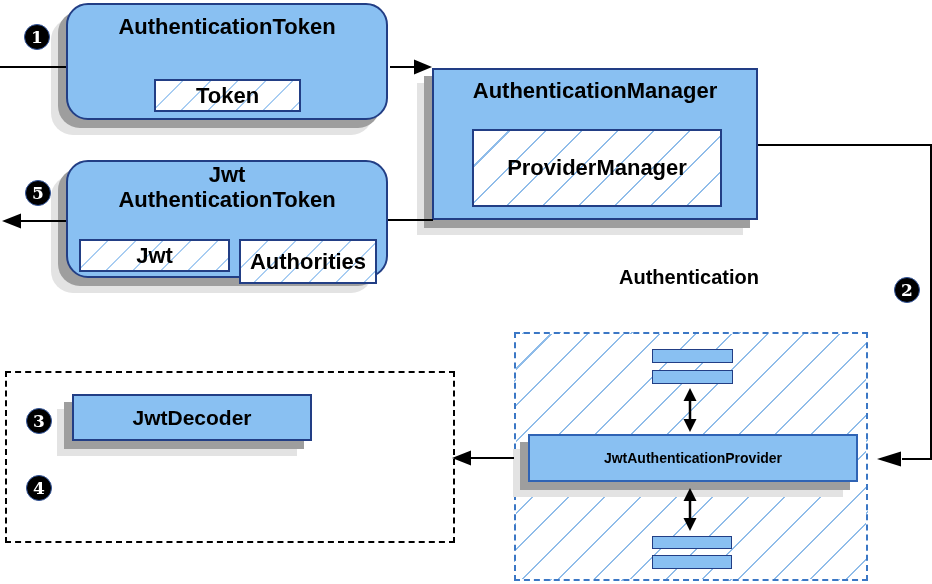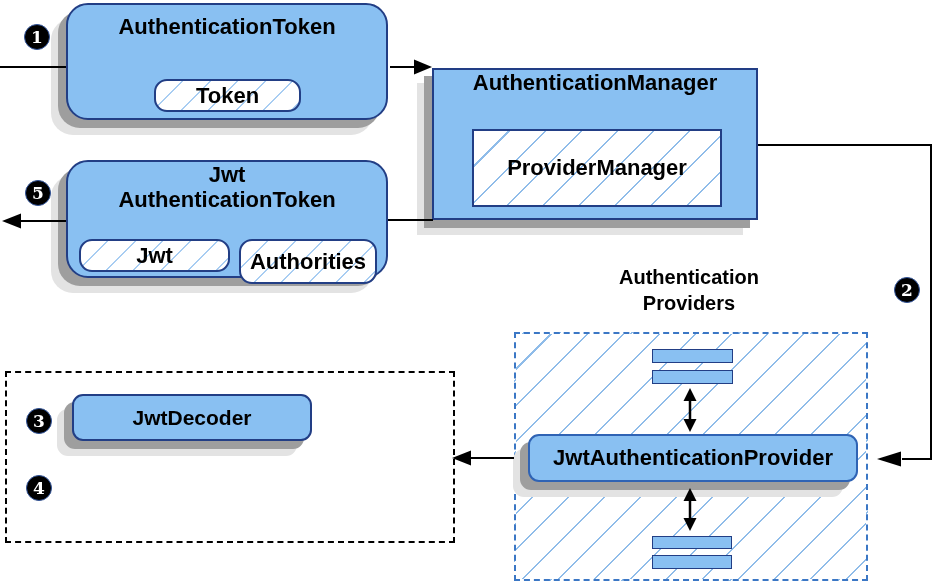--- a/index.html
+++ b/index.html
@@ -12,29 +12,29 @@
   .node{
     position:absolute;box-sizing:border-box;z-index:20;
     background:var(--node-fill,#89C0F2);
     border:2px solid var(--node-border,#223E85);
     font-weight:bold;
   }
   .rounded{border-radius:22px;}
   .shadow{box-shadow:-8px 8px 0 0 var(--shadow-dark,#9E9E9E), -15px 15px 0 0 var(--shadow-light,#E3E3E3);}
   .title{text-align:center;font-size:22px;line-height:25px;font-weight:bold;}
   .title span{display:block;}
-  .center{display:flex;align-items:center;justify-content:center;border-radius:11px;}
+  .center{display:flex;align-items:center;justify-content:center;}
 
   .field{
     position:absolute;box-sizing:border-box;background-color:#fff;
     border:2px solid var(--node-border,#223E85);
     display:flex;align-items:center;justify-content:center;
     font-size:22px;font-weight:bold;z-index:21;
   }
-  .hatch-sm{background-image:repeating-linear-gradient(135deg,rgba(255,255,255,0) 0 18px,var(--hatch-line,#A8CDF2) 18px 19.5px);border-radius:13px;}
+  .hatch-sm{background-image:repeating-linear-gradient(135deg,rgba(255,255,255,0) 0 18px,var(--hatch-line,#A8CDF2) 18px 19.5px);}
   .hatch-lg{background-image:repeating-linear-gradient(135deg,rgba(255,255,255,0) 0 24px,var(--hatch-strong,#8FBCE9) 24px 25.5px);}
 
   .group-black{
     position:absolute;box-sizing:border-box;z-index:5;
     border:2px dashed #000;background:#fff;
   }
   .group-blue{
     position:absolute;box-sizing:border-box;z-index:5;
     border:2px dashed var(--dash-blue,#3B77C5);background-color:#fff;
   }
@@ -101,21 +101,21 @@
 
   <div class="node rounded shadow" style="left:66px;top:3px;width:322px;height:117px;padding-top:9px;">
     <div class="title">
       <span>AuthenticationToken</span>
     </div>
     <div class="field hatch-sm" style="left:86px;top:74px;width:147px;height:33px;">
       <span>Token</span>
     </div>
   </div>
 
-  <div class="node shadow" style="left:432px;top:68px;width:326px;height:152px;padding-top:0;">
+  <div class="node shadow" style="left:432px;top:68px;width:326px;height:152px;padding-top:8px;">
     <div class="title">
       <span>AuthenticationManager</span>
     </div>
     <div class="field hatch-lg" style="left:38px;top:59px;width:250px;height:78px;justify-content:center;">
       <span>ProviderManager</span>
     </div>
   </div>
 
   <div class="node rounded shadow" style="left:66px;top:160px;width:322px;height:118px;">
     <div class="title">
@@ -125,31 +125,30 @@
     <div class="field hatch-sm" style="left:11px;top:77px;width:151px;height:33px;">
       <span>Jwt</span>
     </div>
     <div class="field hatch-sm" style="left:171px;top:77px;width:138px;height:45px;">
       <span>Authorities</span>
     </div>
   </div>
 
   <div class="plabel" style="left:588px;top:264px;width:202px;">
     <span>Authentication</span>
-    <span>Providers</span>
   </div>
 
   <div class="group-blue hatch-lg" style="left:514px;top:332px;width:354px;height:249px;"></div>
 
   <div class="bar" style="left:652px;top:349px;width:81px;height:14px;"></div>
   <div class="bar" style="left:652px;top:370px;width:81px;height:14px;"></div>
   <div class="bar" style="left:652px;top:536px;width:80px;height:13px;"></div>
   <div class="bar" style="left:652px;top:555px;width:80px;height:14px;"></div>
 
-  <div class="node shadow center" style="left:528px;top:434px;width:330px;height:48px;font-size:22px;border-color:var(--provider-border,#2F63B4);">
+  <div class="node shadow center" style="left:528px;top:434px;width:330px;height:48px;font-size:14px;border-color:var(--provider-border,#2F63B4);">
     <span>JwtAuthenticationProvider</span>
   </div>
 
   <div class="group-black" style="left:5px;top:371px;width:450px;height:172px;"></div>
 
   <div class="node shadow center" style="left:72px;top:394px;width:240px;height:47px;font-size:21px;">
     <span>JwtDecoder</span>
   </div>
 
 

